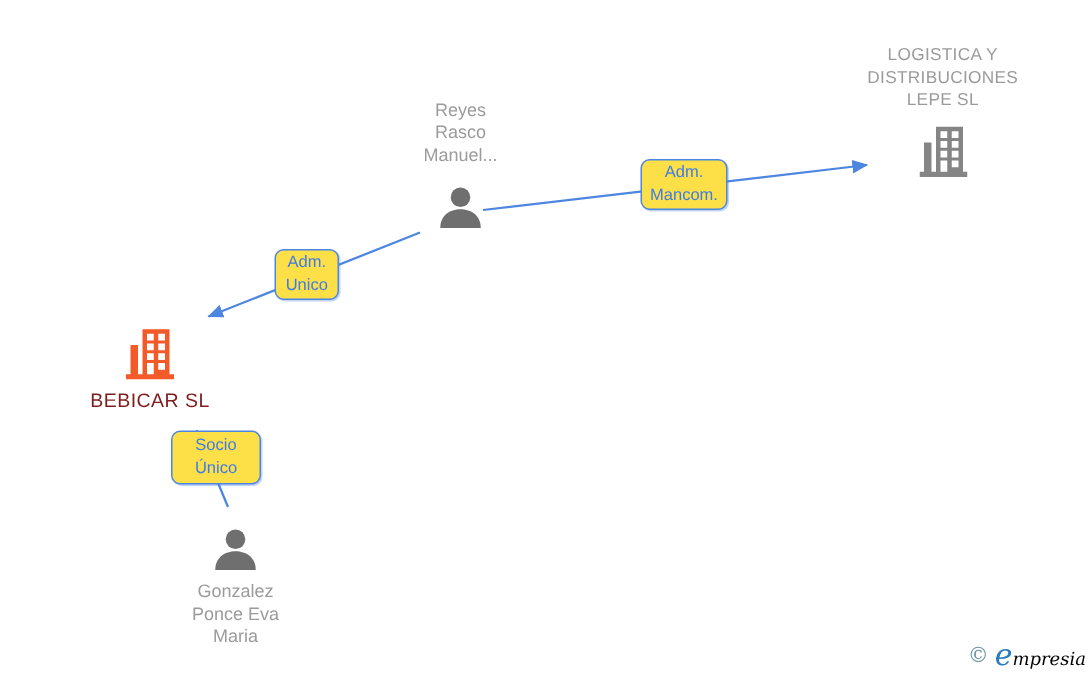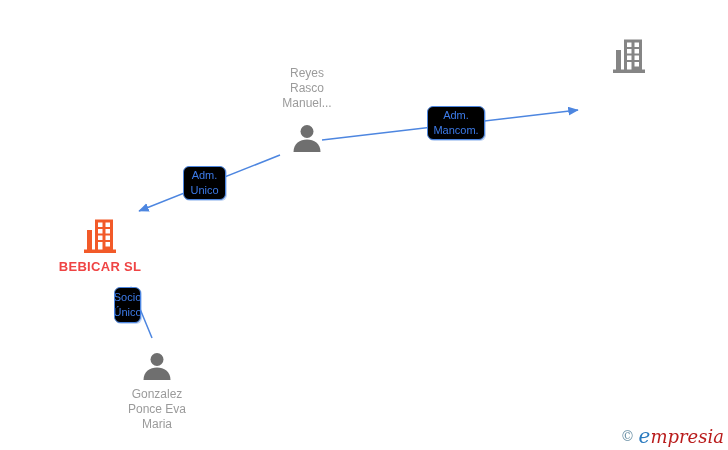--- a/index.html
+++ b/index.html
@@ -28,58 +28,58 @@
     font-size: 12px;
     line-height: 15px;
     color: #9b9b9b;
     white-space: pre-line;
   }
   .node-label.company-muted {
     font-size: 11.5px;
     letter-spacing: 0.2px;
   }
   .node-label.highlight {
-    font-weight: bold;
+    font-weight: normal;
     font-size: 13px;
-    color: #ef4444;
+    color: #7f1d1d;
     letter-spacing: 0.3px;
   }
   .node-icon {
     display: block;
     margin: 0 auto;
   }
   #node-reyes   { left: 247px; top: 66px;  width: 120px; }
   #node-reyes .node-icon { margin-top: 13px; }
   #node-logistica { left: 556px; top: 30px; width: 145px; }
   #node-logistica .node-icon { margin-top: 9px; }
   #node-bebicar { left: 40px;  top: 219px; width: 120px; }
   #node-bebicar .node-label { margin-top: 6px; }
   #node-gonzalez { left: 97px; top: 352px; width: 120px; }
   #node-gonzalez .node-label { margin-top: 7px; }
 
   .edge-chip {
     position: absolute;
     box-sizing: border-box;
-    background: #000000;
+    background: #fde047;
     border: 1.5px solid #4d86e0;
     border-radius: 6px;
     box-shadow: 1px 1px 0 rgba(77,134,224,0.35);
     color: #3d7be8;
     font-size: 11px;
     line-height: 15px;
     text-align: center;
     white-space: pre-line;
     display: flex;
     align-items: center;
     justify-content: center;
     cursor: pointer;
   }
   #chip-adm-mancom { left: 427px; top: 106px; width: 58px; height: 34px; }
   #chip-adm-unico  { left: 183px; top: 166px; width: 43px; height: 34px; }
-  #chip-socio-unico{ left: 114px; top: 287px; width: 27px; height: 36px; }
+  #chip-socio-unico{ left: 114px; top: 287px; width: 60px; height: 36px; }
 
   .watermark {
     position: absolute;
     right: 4px;
     bottom: 2px;
     font-family: "DejaVu Serif", serif;
     white-space: nowrap;
     cursor: pointer;
   }
   .wm-copy {
@@ -87,23 +87,23 @@
     font-size: 14px;
     vertical-align: 2px;
     margin-right: 4px;
   }
   .wm-e {
     color: #2b7bbf;
     font-style: italic;
     font-size: 20px;
   }
   .wm-rest {
-    color: #b91c1c;
+    color: #000000;
     font-style: italic;
-    font-size: 18px;
+    font-size: 12px;
   }
 </style>
 </head>
 <body>
 
 <div class="canvas">
 
   <svg class="edges-layer" width="728" height="450" viewBox="0 0 728 450">
     <defs>
       <marker id="arrow" markerWidth="9" markerHeight="8" refX="6.5" refY="3" orient="auto">
@@ -119,20 +119,23 @@
     <div class="node-label">Reyes
 Rasco
 Manuel...</div>
     <svg class="node-icon" width="30" height="28" viewBox="0 0 30 28">
       <circle cx="15" cy="7.5" r="6.5" fill="#6f6f6f"></circle>
       <path d="M1.5 28 C1.5 19.5 8 15.5 15 15.5 C22 15.5 28.5 19.5 28.5 28 Z" fill="#6f6f6f"></path>
     </svg>
   </div>
 
   <div class="node" id="node-logistica">
+    <div class="node-label company-muted">LOGISTICA Y
+DISTRIBUCIONES
+LEPE SL</div>
     <svg class="node-icon" width="32" height="34" viewBox="0 0 32 34">
       <g fill="#858585">
         <rect x="0" y="30.5" width="32" height="3.5"></rect>
         <rect x="3" y="11" width="5" height="20"></rect>
         <rect x="11" y="0.5" width="18" height="30.5"></rect>
       </g>
       <g fill="#ffffff">
         <rect x="14" y="3.5" width="4.5" height="4.5"></rect>
         <rect x="21.5" y="3.5" width="4.5" height="4.5"></rect>
         <rect x="14" y="10" width="4.5" height="4.5"></rect>

